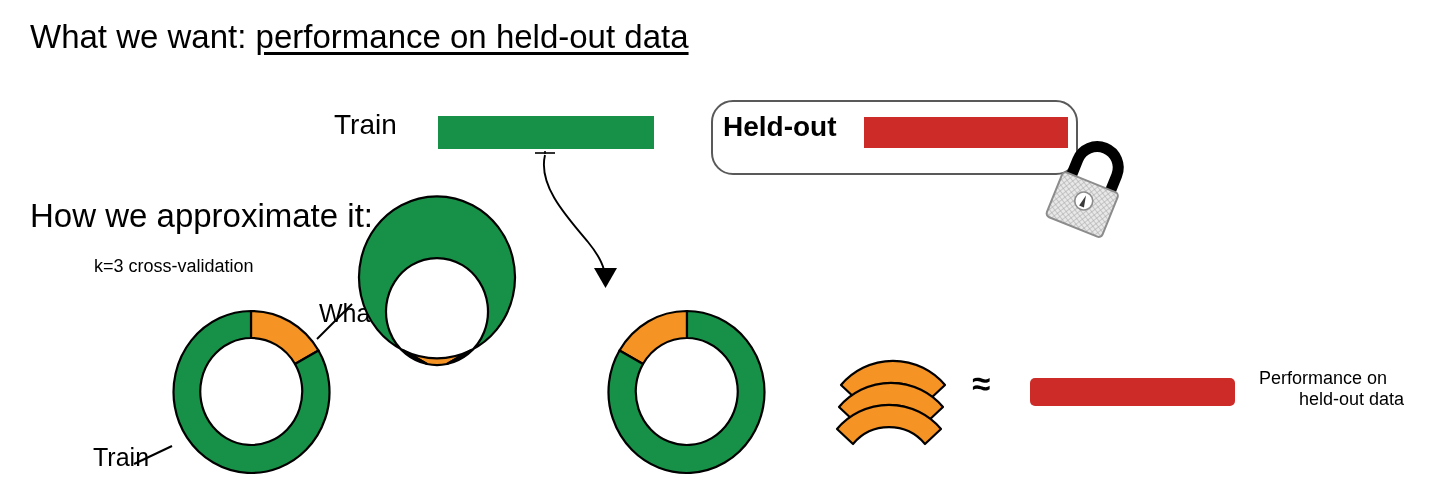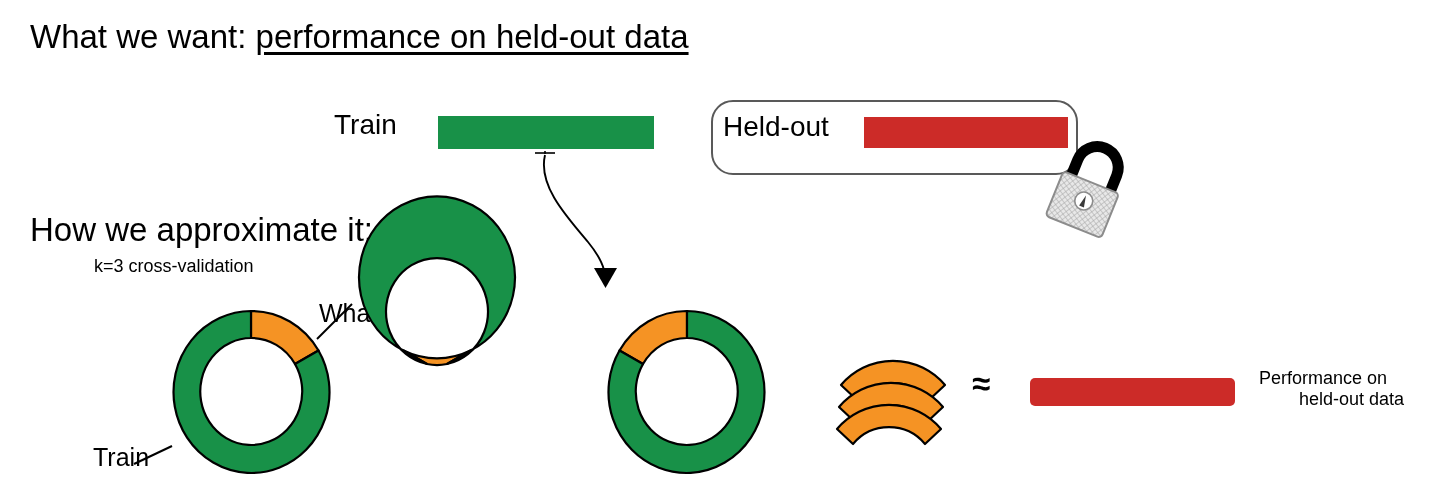--- a/index.html
+++ b/index.html
@@ -41,36 +41,36 @@
   }
   #title .plain { }
   #title .underlined {
     text-decoration: underline;
     text-underline-offset: 4px;
   }
   #subtitle {
     left: 30px;
     top: 197px;
     font-size: 33px;
-    margin-top: 14px;
   }
   #kfold-caption {
     left: 94px;
     top: 256px;
     font-size: 18px;
   }
   #train-label {
     left: 334px;
     top: 108px;
     font-size: 28px;
   }
   #heldout-label {
     left: 723px;
     top: 110px;
     font-size: 28px;
+    font-weight: bold;
   }
   #test-pie-label {
     left: 319px;
     top: 299px;
     font-size: 25px;
   }
   #train-pie-label {
     left: 93px;
     top: 443px;
     font-size: 25px;

